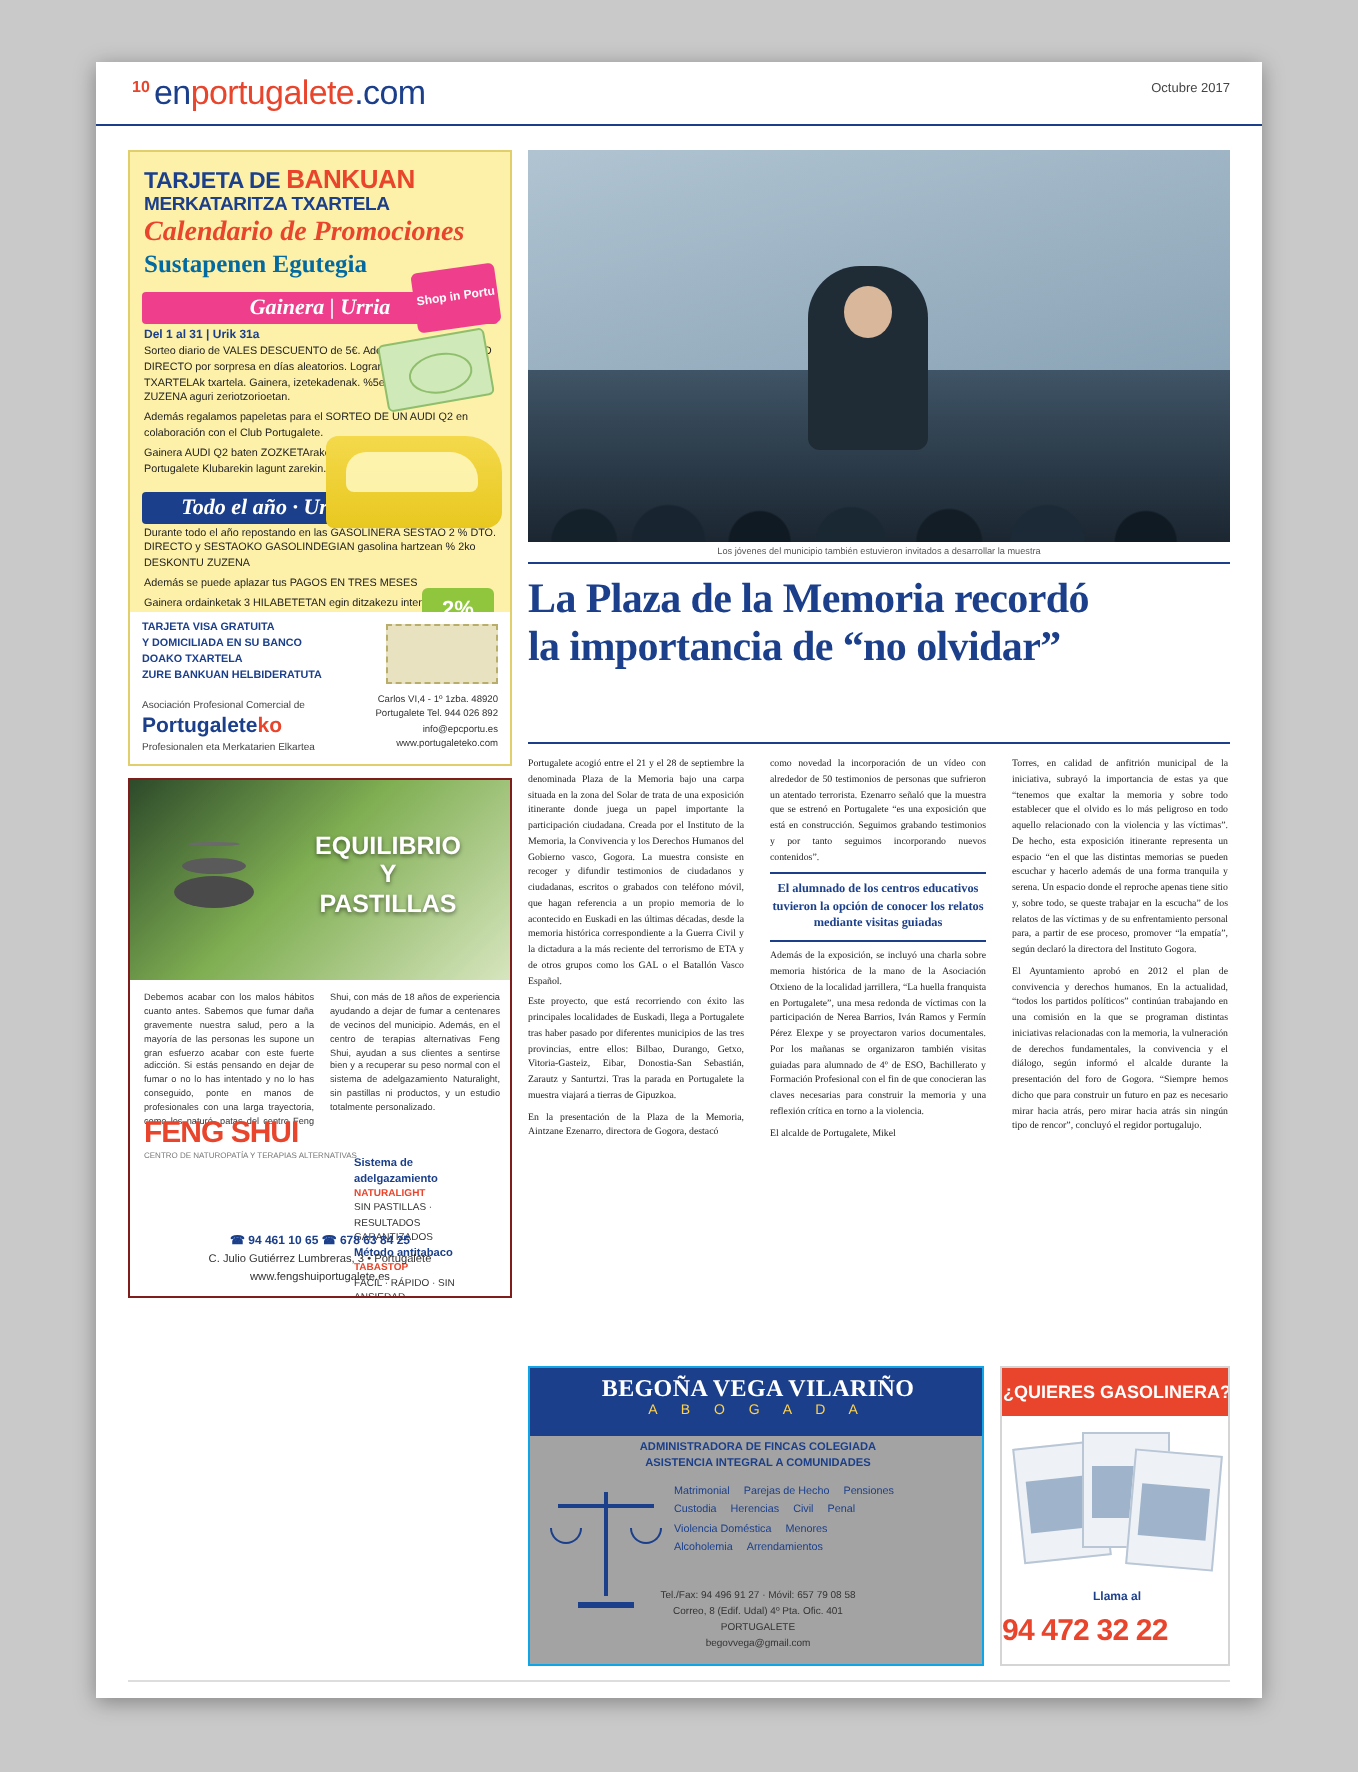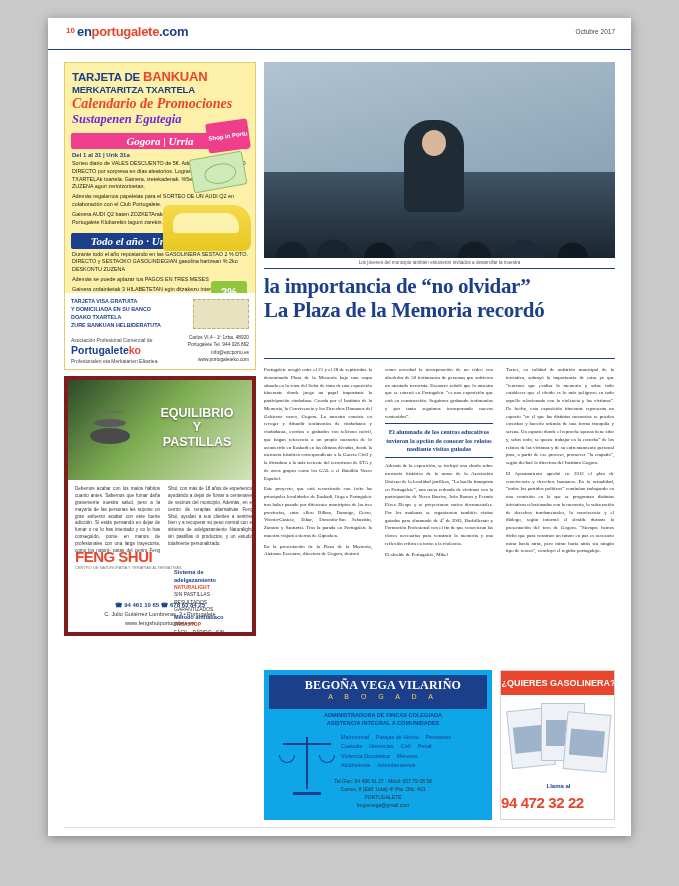--- a/index.html
+++ b/index.html
@@ -5,41 +5,41 @@
   * { box-sizing: border-box; }
   html, body { margin:0; padding:0; }
   body {
     width: 679px; height: 886px;
     background: #c9c9c9;
     font-family: "Liberation Serif", serif;
     overflow: hidden;
   }
   .page {
     position: absolute;
-    left: 48px; top: 18px;
+    left: 48px; top: 31px;
     width: 583px; height: 818px;
     background: #fff;
     box-shadow: 0 2px 10px rgba(0,0,0,.35);
     overflow: hidden;
   }
 
   
   .masthead {
     position:absolute; left:0; top:0; width:583px; height:32px;
     border-bottom:1px solid #1b3f8b;
   }
   .mast-num {
     position:absolute; left:18px; top:8px;
     font-family:"Liberation Sans", sans-serif;
     font-size:8px; font-weight:bold; color:#e8452c;
   }
   .mast-logo {
     position:absolute; left:29px; top:6px;
     font-family:"Liberation Sans", sans-serif;
-    font-size:13px; font-weight:bold; color:#1b3f8b;
+    font-size:17px; font-weight:normal; color:#1b3f8b;
     letter-spacing:-.3px;
     text-align:right;
   }
   .mast-logo .red { color:#e8452c; }
   .mast-date {
     position:absolute; right:16px; top:10px;
     font-family:"Liberation Sans", sans-serif;
     font-size:6.5px; color:#444;
   }
 
@@ -48,21 +48,21 @@
     position:absolute; left:16px; top:44px; width:192px; height:308px;
     background:#fdf0a8;
     border:1px solid #e0cf6a;
     overflow:hidden;
   }
   .mk-head { padding:6px 7px 0 7px; }
   .mk-l1 { font-family:"Liberation Sans",sans-serif; font-size:11.5px; font-weight:bold; color:#1b3f8b; letter-spacing:-.2px;}
   .mk-l1 b { color:#e8452c; font-size:13px; }
   .mk-l2 { font-family:"Liberation Sans",sans-serif; font-size:9.5px; font-weight:bold; color:#1b3f8b; letter-spacing:-.2px;}
   .mk-l3 { font-family:"Liberation Serif",serif; font-style:italic; font-size:14px; font-weight:bold; color:#e8452c; margin-top:1px;}
-  .mk-l4 { font-family:"Liberation Serif",serif; font-style:italic; font-size:12.5px; font-weight:bold; color:#6d28d9;}
+  .mk-l4 { font-family:"Liberation Serif",serif; font-size:12.5px; font-weight:bold; color:#0369a1;}
   .mk-shop {
     position:absolute; right:6px; top:58px; width:42px; height:30px;
     background:#ef3e8c; color:#fff; border-radius:3px;
     font-family:"Liberation Sans",sans-serif; font-size:6px; font-weight:bold;
     display:flex; align-items:center; justify-content:center; text-align:center;
     transform:rotate(-8deg);
   }
   .mk-band {
     margin:6px 6px 0 6px; background:#ef3e8c; color:#fff; text-align:center;
     font-family:"Liberation Serif",serif; font-style:italic; font-weight:bold;
@@ -127,21 +127,21 @@
     font-family:"Liberation Sans",sans-serif; font-size:4.8px; color:#333; line-height:1.5;
   }
   .mk-stamp{
     position:absolute; right:6px; bottom:40px; width:56px; height:30px;
     background:#e8e2c0; border:1px dashed #b9ad6c;
   }
 
   
   .ad-feng {
     position:absolute; left:16px; top:358px; width:192px; height:260px;
-    border:4px solid #7f1d1d; background:#fff; overflow:hidden;
+    border:1px solid #7f1d1d; background:#fff; overflow:hidden;
   }
   .feng-photo {
     position:absolute; left:0; top:0; width:192px; height:100px;
     background:linear-gradient(135deg,#2d4a2a,#7fae52 45%,#d8e6c0);
   }
   .feng-stone {
     position:absolute; left:22px; top:48px; width:40px; height:16px;
     background:#4a4a4a; border-radius:50%;
     box-shadow:0 -13px 0 -4px #5a5a5a, 0 -24px 0 -7px #6a6a6a;
   }
@@ -254,21 +254,21 @@
     position:absolute; left:121px; top:96px; width:108px;
     border-top:1px solid #1b3f8b; border-bottom:1px solid #1b3f8b;
     padding:4px 0; margin-bottom:4px;
     font-family:"Liberation Serif",serif; font-weight:bold; color:#1b3f8b;
     font-size:6.2px; line-height:1.35; text-align:center;
   }
 
   
   .ad-abogada {
     position:absolute; left:216px; top:652px; width:228px; height:150px;
-    border:5px solid #0ea5e9; background:#0ea5e9; overflow:hidden;
+    border:1px solid #0ea5e9; background:#a3a3a3; overflow:hidden;
   }
   .ab-band {
     position:absolute; left:0; top:0; width:228px; height:34px; background:#1b3f8b;
     color:#fff; text-align:center;
   }
   .ab-name { font-family:"Liberation Serif",serif; font-weight:bold; font-size:12px; margin-top:3px; letter-spacing:.2px;}
   .ab-role { font-family:"Liberation Sans",sans-serif; font-size:7px; letter-spacing:5px; color:#ffd24d; }
   .ab-sub {
     position:absolute; left:0; top:36px; width:228px; text-align:center;
     font-family:"Liberation Sans",sans-serif; font-size:5.6px; font-weight:bold; color:#1b3f8b; line-height:1.5;
@@ -337,21 +337,21 @@
 
   <div class="ad-merka">
     <div class="mk-head">
       <div class="mk-l1"><span>TARJETA DE </span><b>BANKUAN</b></div>
       <div class="mk-l2">MERKATARITZA TXARTELA</div>
       <div class="mk-l3">Calendario de Promociones</div>
       <div class="mk-l4">Sustapenen Egutegia</div>
     </div>
     <div class="mk-shop">Shop in Portu</div>
 
-    <div class="mk-band">Gogora | Urria</div>
+    <div class="mk-band">Gainera | Urria</div>
     <div class="mk-sub">Del 1 al 31 | Urik 31a</div>
     <div class="mk-body">Sorteo diario de VALES DESCUENTO de 5€. Además 5% DESCUENTO DIRECTO por sorpresa en días aleatorios. Lograrás 15€o DESKONTU TXARTELAk txartela. Gainera, izetekadenak. %5eko DESKONTU ZUZENA aguri zeriotzorioetan.</div>
     <div class="mk-money"></div>
     <div class="mk-body">Además regalamos papeletas para el SORTEO DE UN AUDI Q2 en colaboración con el Club Portugalete.</div>
     <div class="mk-body">Gainera AUDI Q2 baten ZOZKETArako txartelak oparitzen dittugu Portugalete Klubarekin lagunt zarekin.</div>
     <div class="mk-car"></div>
 
     <div class="mk-band2">Todo el año · Urte osoan zehar</div>
     <div class="mk-body">Durante todo el año repostando en las GASOLINERA SESTAO 2 % DTO. DIRECTO y SESTAOKO GASOLINDEGIAN gasolina hartzean % 2ko DESKONTU ZUZENA</div>
     <div class="mk-pct">2%</div>
@@ -411,22 +411,22 @@
     <div class="sky"></div>
     <div class="arc"></div>
     <div class="ground"></div>
     <div class="figure"></div>
     <div class="crowd"></div>
   </div>
   <div class="hero-caption">Los jóvenes del municipio también estuvieron invitados a desarrollar la muestra</div>
 
   <div class="rule-top"></div>
   <div class="headline">
+    <div>La Plaza de la Memoria recordó</div>
     <div>la importancia de “no olvidar”</div>
-    <div>La Plaza de la Memoria recordó</div>
   </div>
   <div class="rule-mid"></div>
 
   <div class="bodycols">
     <div class="bcol c1">
       <p>Portugalete acogió entre el 21 y el 28 de septiembre la denominada Plaza de la Memoria bajo una carpa situada en la zona del Solar de trata de una exposición itinerante donde juega un papel importante la participación ciudadana. Creada por el Instituto de la Memoria, la Convivencia y los Derechos Humanos del Gobierno vasco, Gogora. La muestra consiste en recoger y difundir testimonios de ciudadanos y ciudadanas, escritos o grabados con teléfono móvil, que hagan referencia a un propio memoria de lo acontecido en Euskadi en las últimas décadas, desde la memoria histórica correspondiente a la Guerra Civil y la dictadura a la más reciente del terrorismo de ETA y de otros grupos como los GAL o el Batallón Vasco Español.</p>
       <p>Este proyecto, que está recorriendo con éxito las principales localidades de Euskadi, llega a Portugalete tras haber pasado por diferentes municipios de las tres provincias, entre ellos: Bilbao, Durango, Getxo, Vitoria-Gasteiz, Eibar, Donostia-San Sebastián, Zarautz y Santurtzi. Tras la parada en Portugalete la muestra viajará a tierras de Gipuzkoa.</p>
       <p>En la presentación de la Plaza de la Memoria, Aintzane Ezenarro, directora de Gogora, destacó</p>
     </div>
     <div class="bcol c2">

